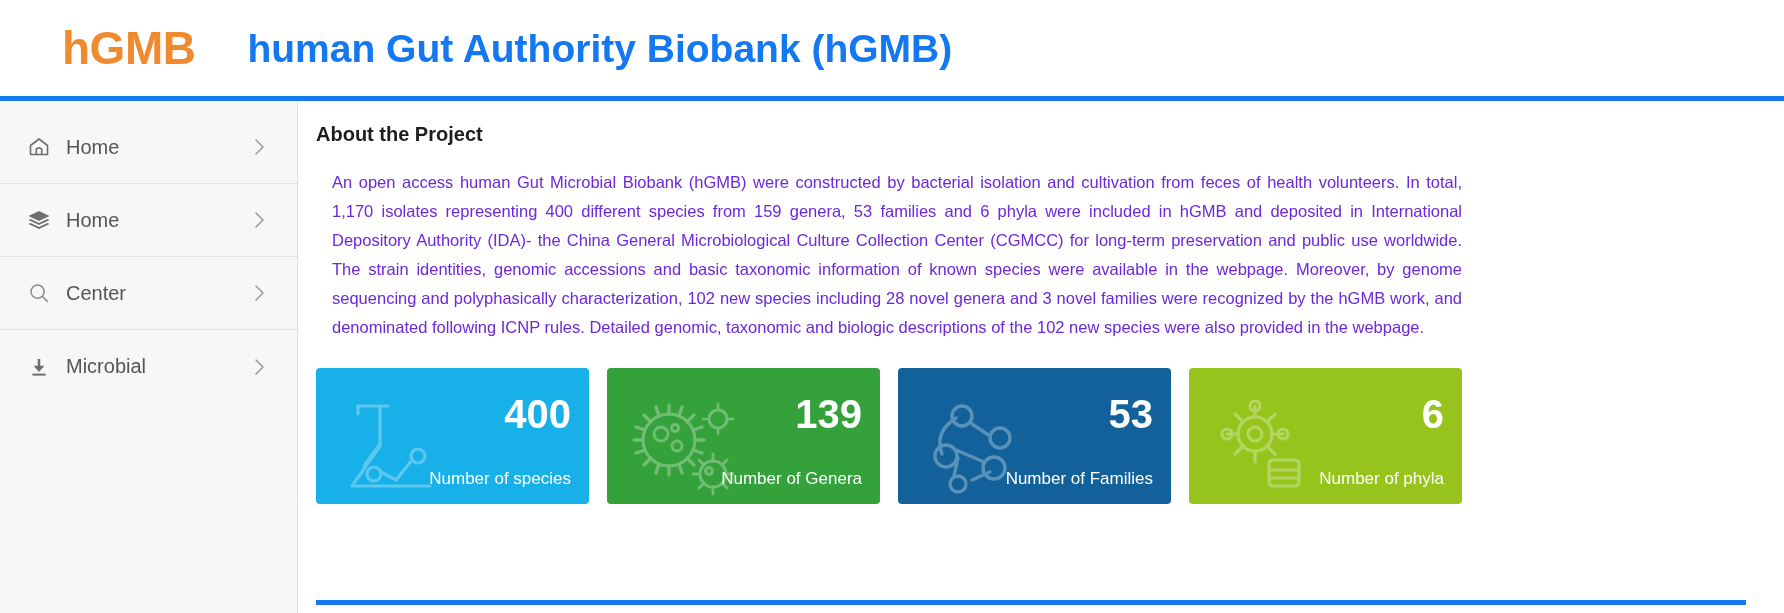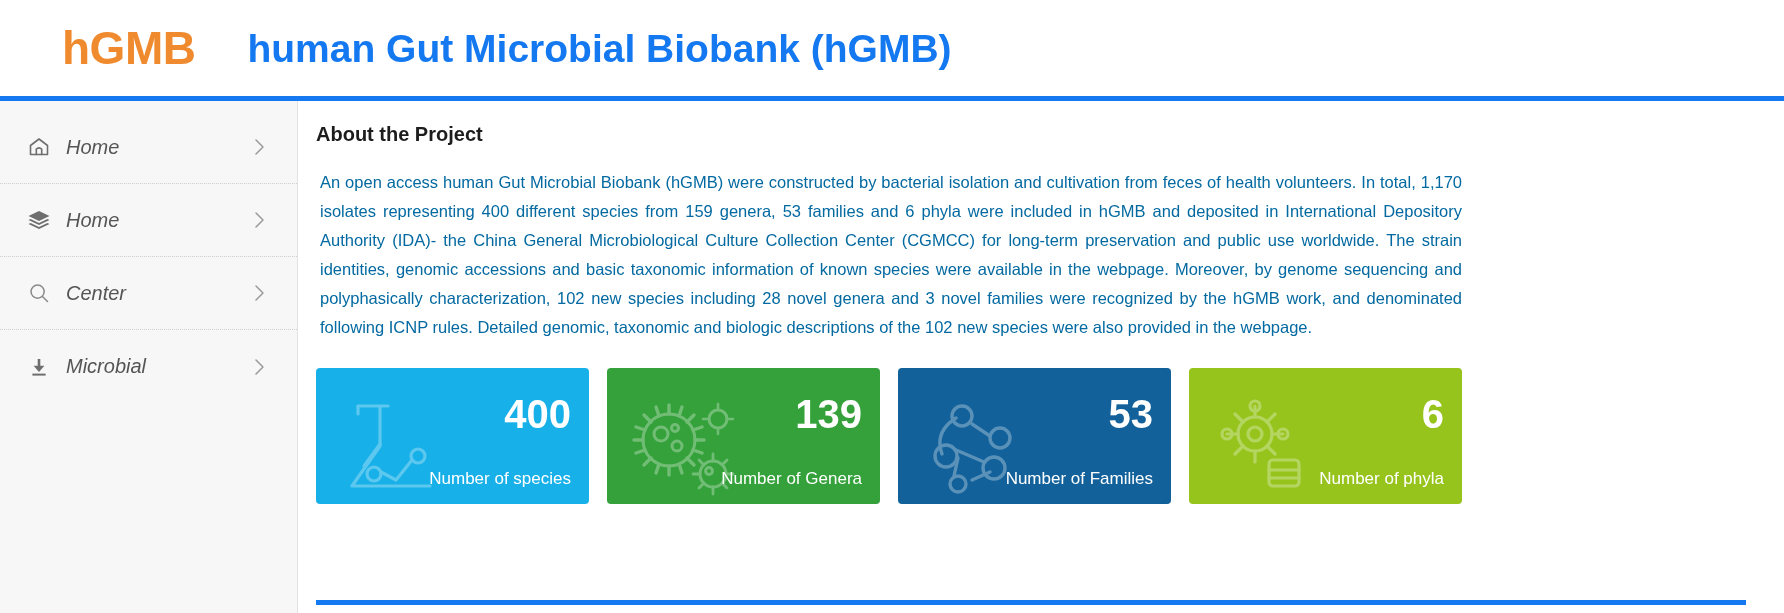--- a/index.html
+++ b/index.html
@@ -48,21 +48,20 @@
   
   .body-wrap { display: flex; height: 512px; }
 
   
   .sidebar {
     width: 298px;
     background: #f7f7f7;
     border-right: 1px solid #e3e3e3;
     padding-top: 10px;
     flex: 0 0 298px;
-    font-style: italic;
   }
   .nav-item {
     position: relative;
     height: 73px;
     display: flex;
     align-items: center;
     padding: 0 28px 0 26px;
     cursor: pointer;
     border-bottom: 1px dotted #cfcfcf;
   }
@@ -96,24 +95,24 @@
   .section-title {
     font-size: 20px;
     font-weight: bold;
     color: #1d1d1d;
     margin: 0 0 22px 0;
     font-family: "Liberation Sans", sans-serif;
   }
   .about-text {
     font-size: 16.5px;
     line-height: 29px;
-    color: #0369a1;
+    color: #6d28d9;
     text-align: justify;
     text-justify: inter-word;
-    margin: 0 0 26px 4px;
+    margin: 0 0 26px 16px;
     max-width: 1430px;
     font-family: "Liberation Sans", sans-serif;
   }
 
   
   .stat-row {
     display: flex;
     gap: 18px;
     max-width: 1430px;
   }
@@ -161,21 +160,21 @@
     background: #1478f0;
   }
 </style>
 </head>
 <body>
 
 <div class="page">
 
   <div class="site-header">
     <div class="brand-logo">hGMB</div>
-    <div class="brand-title">human Gut Microbial Biobank (hGMB)</div>
+    <div class="brand-title">human Gut Authority Biobank (hGMB)</div>
   </div>
   <div class="header-rule"></div>
 
   <div class="body-wrap">
 
     <nav class="sidebar">
 
       <div class="nav-item">
         <span class="nav-icon">
           <svg width="24" height="24" viewBox="0 0 24 24" fill="none" stroke="#6e6e6e" stroke-width="1.6" stroke-linecap="round" stroke-linejoin="round">

